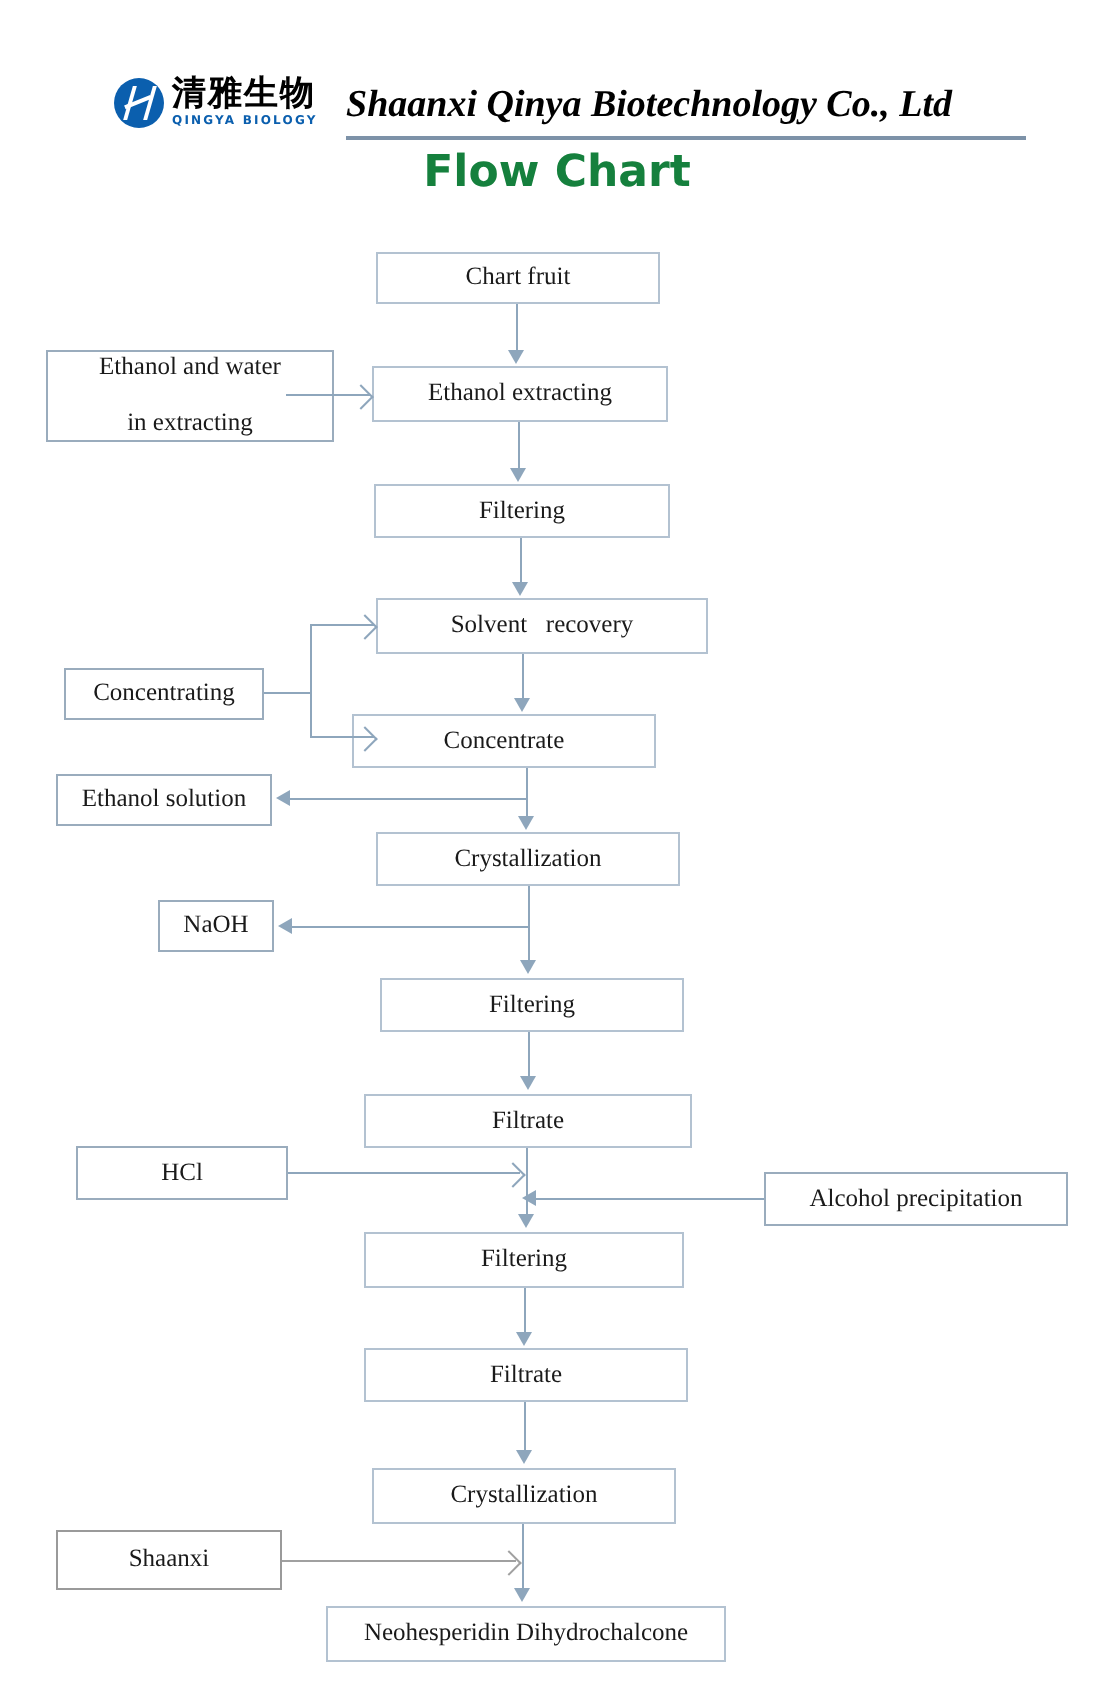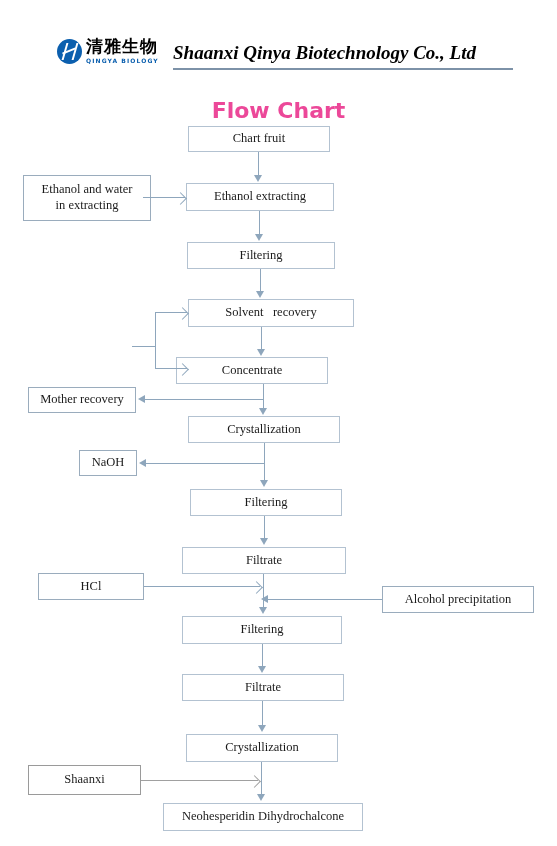--- a/index.html
+++ b/index.html
@@ -88,22 +88,21 @@
     background: #7d92a8;
   }
   #flow-title {
     position: absolute;
     left: 0; top: 44px;
     width: 557px;
     text-align: center;
     font-family: "DejaVu Sans", "Liberation Sans", sans-serif;
     font-size: 22px;
     font-weight: 700;
-    color: #ec4899;
-    margin-top: 24px;
+    color: #15803d;
   }
 
   
   .node {
     position: absolute;
     box-sizing: border-box;
     border: 1px solid #b3c2d1;
     background: #ffffff;
     display: flex;
     align-items: center;
@@ -190,27 +189,28 @@
   <div class="node" style="left:182px; top:547px; width:164px; height:27px;">Filtrate</div>
 
   <div class="node" style="left:182px; top:616px; width:160px; height:28px;">Filtering</div>
 
   <div class="node" style="left:182px; top:674px; width:162px; height:27px;">Filtrate</div>
 
   <div class="node" style="left:186px; top:734px; width:152px; height:28px;">Crystallization</div>
 
   <div class="node" style="left:163px; top:803px; width:200px; height:28px;">Neohesperidin Dihydrochalcone</div>
 
-  <div class="node side two-line" style="left:23px; top:175px; width:128px; height:46px; flex-direction:column;">
+  <div class="node side two-line" style="left:23px; top:175px; width:144px; height:46px; flex-direction:column;justify-content:space-between;">
     <span>Ethanol and water</span>
     <span>in extracting</span>
   </div>
 
-
-  <div class="node side" style="left:28px; top:387px; width:108px; height:26px;">Mother recovery</div>
+  <div class="node side" style="left:32px; top:334px; width:100px; height:26px;">Concentrating</div>
+
+  <div class="node side" style="left:28px; top:387px; width:108px; height:26px;">Ethanol solution</div>
 
   <div class="node side" style="left:79px; top:450px; width:58px; height:26px;">NaOH</div>
 
   <div class="node side" style="left:38px; top:573px; width:106px; height:27px;">HCl</div>
 
   <div class="node side" style="left:382px; top:586px; width:152px; height:27px;">Alcohol precipitation</div>
 
   <div class="node gray" style="left:28px; top:765px; width:113px; height:30px;">Shaanxi</div>
 
   <div class="vline" style="left:258px; top:152px; height:24px;"></div>

